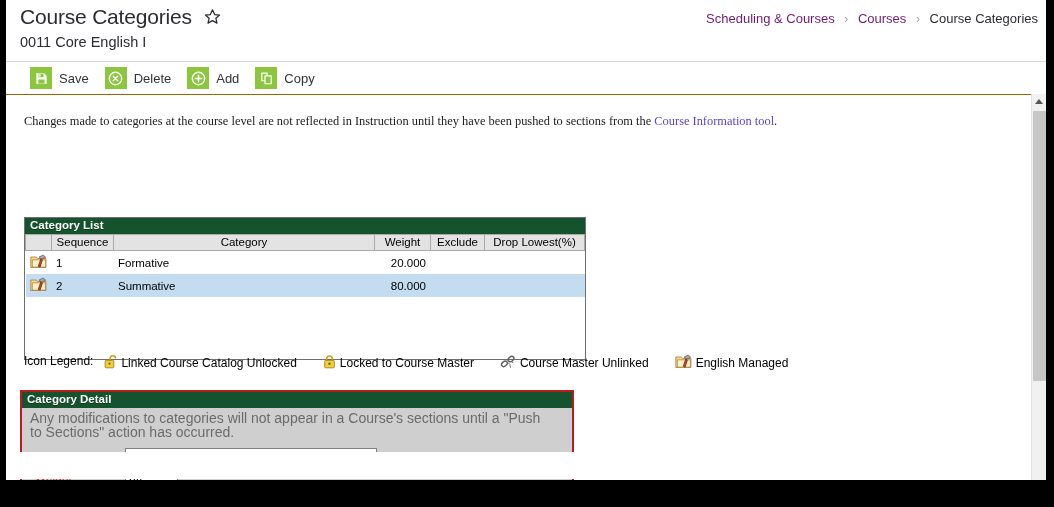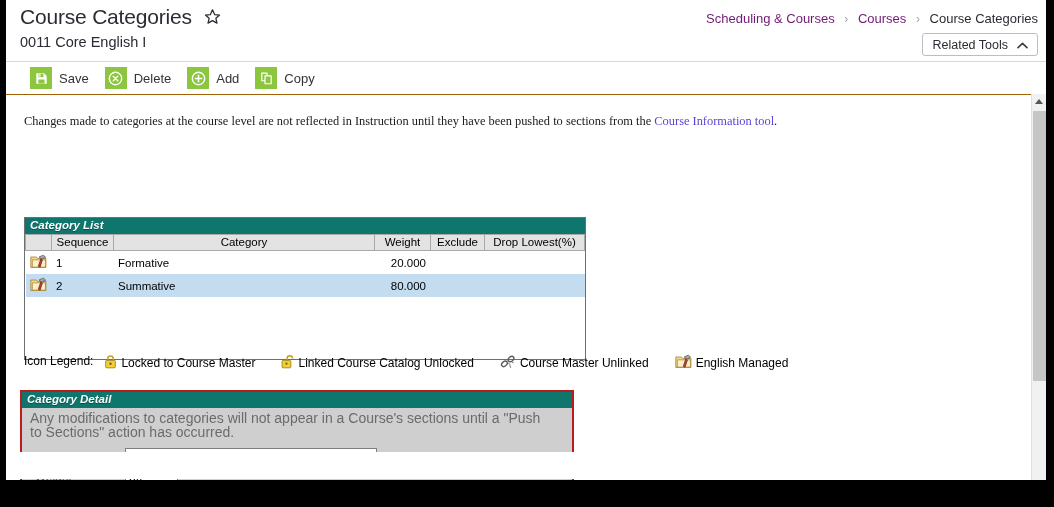--- a/index.html
+++ b/index.html
@@ -131,28 +131,27 @@
 
   
   .list-panel {
     position: absolute;
     left: 18px; top: 122px;
     width: 562px;
     border: 1px solid #6f6f6f;
     background: #ffffff;
   }
   .panel-caption {
-    background: #0f766e;
+    background: #14532d;
     color: #ffffff;
     font-size: 11.5px;
     font-weight: bold;
     padding: 1px 5px 2px 5px;
     line-height: 13px;
     text-shadow: 0 1px 0 rgba(0,0,0,0.35);
-    font-style: italic;
   }
   table.cat-table {
     width: 100%;
     border-collapse: collapse;
     font-size: 11.5px;
     font-family: "Liberation Sans", sans-serif;
   }
   table.cat-table th {
     background: #e3e3e3;
     border: 1px solid #a9a9a9;
@@ -299,28 +298,20 @@
     <div class="page-subtitle">0011 Core English I</div>
 
     <div class="breadcrumb">
       <span class="crumb-link">Scheduling &amp; Courses</span>
       <span class="crumb-sep">›</span>
       <span class="crumb-link">Courses</span>
       <span class="crumb-sep">›</span>
       <span class="crumb-current">Course Categories</span>
     </div>
 
-    <div class="related-tools">
-      <span>Related Tools</span>
-      <span>
-        <svg width="11" height="7" viewBox="0 0 11 7" fill="none" stroke="#3b3b3b" stroke-width="1.6" stroke-linecap="round" stroke-linejoin="round">
-          <polyline points="1,5.6 5.5,1.4 10,5.6"></polyline>
-        </svg>
-      </span>
-    </div>
   </div>
 
   <div class="action-bar">
 
     <div class="action-btn">
       <span class="action-ico">
         <svg width="13" height="13" viewBox="0 0 16 16" fill="#ffffff">
           <path d="M1.6 1.6h9.6l3.2 3.2v9.6H1.6z"></path>
           <rect x="4.4" y="2.2" width="6" height="4.2" fill="#8cc63e"></rect>
           <rect x="5.2" y="2.6" width="1.6" height="3.2" fill="#ffffff"></rect>
@@ -419,37 +410,37 @@
       </table>
       <div class="table-filler"></div>
     </div>
 
     <div class="legend">
       <span class="legend-title">Icon Legend:</span>
 
       <span class="legend-item">
         <span>
           <svg width="13" height="15" viewBox="0 0 14 16">
+            <path d="M6.6 7V4.8a2.9 2.9 0 0 1 5.8 0" fill="none" stroke="#c8a019" stroke-width="1.6"></path>
+            <rect x="1.2" y="6.8" width="9.4" height="8" rx="1" fill="#f2cf33" stroke="#9a7c14" stroke-width="0.9"></rect>
+            <circle cx="5.9" cy="10.4" r="1.2" fill="#7a6010"></circle>
+          </svg>
+        </span>
+        <span>Linked Course Catalog Unlocked</span>
+      </span>
+
+      <span class="legend-item">
+        <span>
+          <svg width="13" height="15" viewBox="0 0 14 16">
             <path d="M4 7V5a3 3 0 0 1 6 0v2" fill="none" stroke="#c8a019" stroke-width="1.6"></path>
             <rect x="1.8" y="6.8" width="10.4" height="8" rx="1" fill="#f2cf33" stroke="#9a7c14" stroke-width="0.9"></rect>
             <circle cx="7" cy="10.4" r="1.3" fill="#7a6010"></circle>
           </svg>
         </span>
         <span>Locked to Course Master</span>
-      </span>
-
-      <span class="legend-item">
-        <span>
-          <svg width="13" height="15" viewBox="0 0 14 16">
-            <path d="M6.6 7V4.8a2.9 2.9 0 0 1 5.8 0" fill="none" stroke="#c8a019" stroke-width="1.6"></path>
-            <rect x="1.2" y="6.8" width="9.4" height="8" rx="1" fill="#f2cf33" stroke="#9a7c14" stroke-width="0.9"></rect>
-            <circle cx="5.9" cy="10.4" r="1.2" fill="#7a6010"></circle>
-          </svg>
-        </span>
-        <span>Linked Course Catalog Unlocked</span>
       </span>
 
       <span class="legend-item">
         <span>
           <svg width="16" height="15" viewBox="0 0 18 16">
             <ellipse cx="5" cy="10.6" rx="3.6" ry="2.5" transform="rotate(-40 5 10.6)" fill="none" stroke="#5d5d5d" stroke-width="1.6"></ellipse>
             <ellipse cx="12.4" cy="5.2" rx="3.6" ry="2.5" transform="rotate(-40 12.4 5.2)" fill="none" stroke="#5d5d5d" stroke-width="1.6"></ellipse>
             <path d="M9.6 9.8l1.6 1.6M13 8.2l1.8 1.2M11.2 12.6l.6 1.9" stroke="#5d5d5d" stroke-width="1.1" stroke-linecap="round"></path>
           </svg>
         </span>

